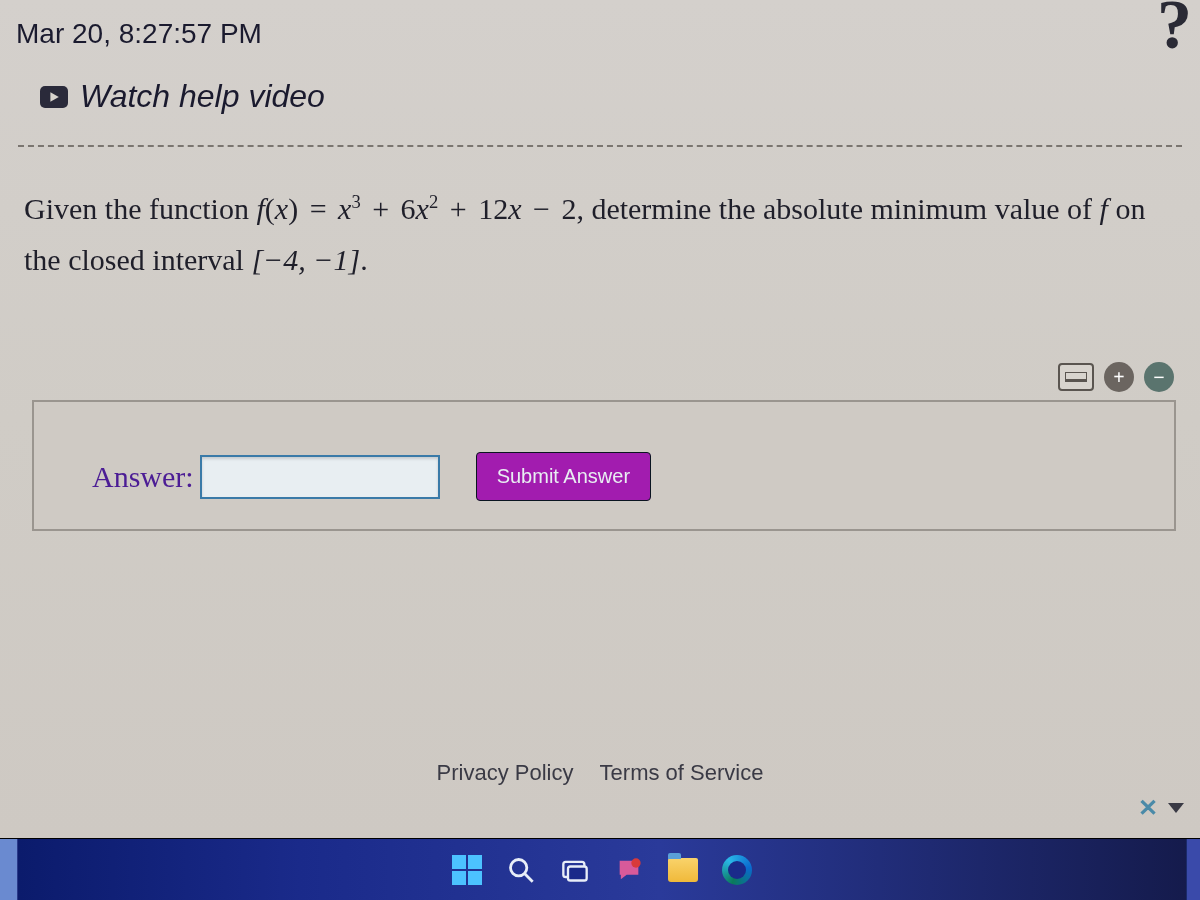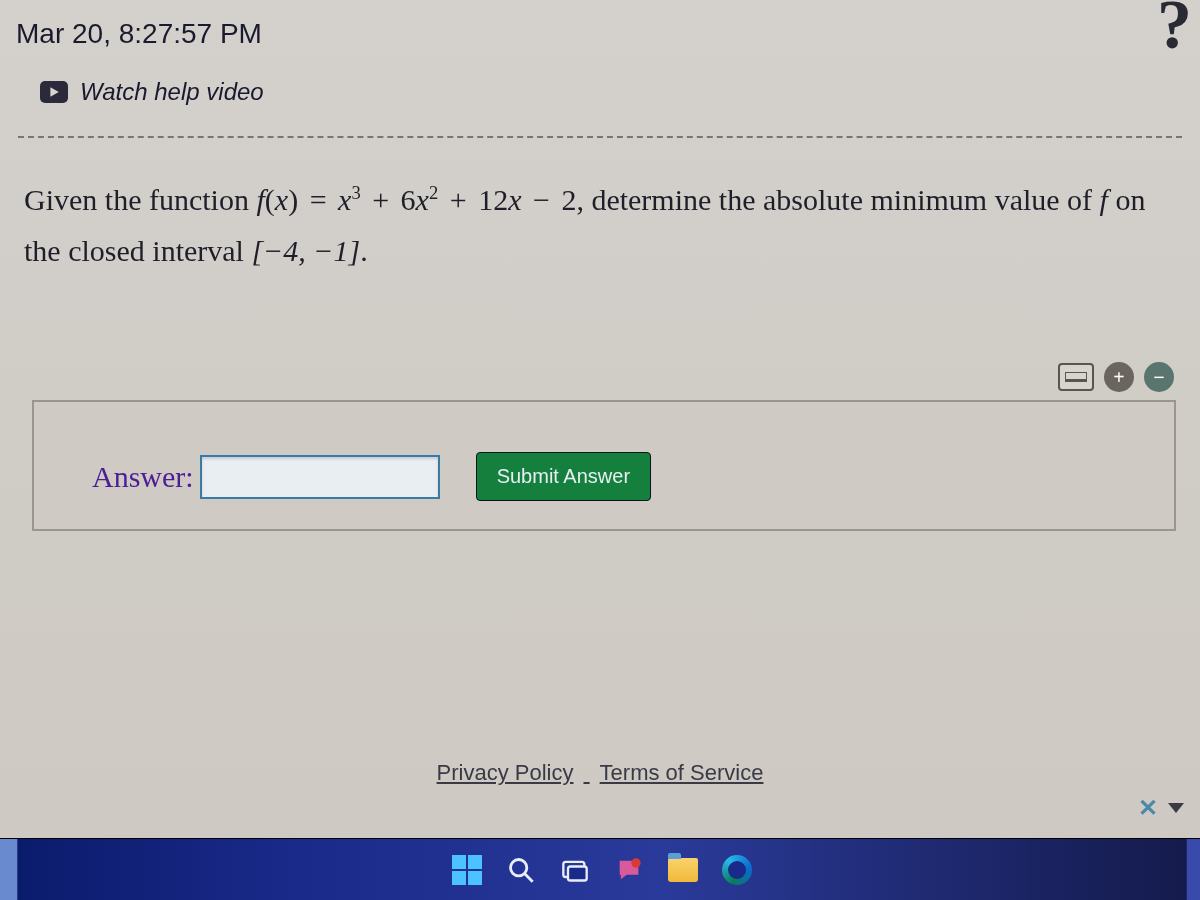--- a/index.html
+++ b/index.html
@@ -29,21 +29,21 @@
   }
   .play-badge {
     width: 28px; height: 22px; border-radius: 5px;
     background: #2a2a3a;
     display: flex; align-items: center; justify-content: center;
   }
   .play-badge svg { width: 12px; height: 12px; }
   .watch-link {
     font-family: 'Comic Sans MS', cursive, sans-serif;
     font-style: italic;
-    font-size: 24px;
+    font-size: 32px;
     color: #1a1a2e;
     cursor: pointer;
     text-align: center;
   }
   
   .dashed-sep {
     margin: 30px 18px 0 18px;
     border: none;
     border-top: 2px dashed #7a7570;
   }
@@ -114,21 +114,21 @@
     height: 44px;
     border: 2px solid #3a7aa8;
     background: #e8eef2;
     font-size: 22px;
     padding: 4px 8px;
     outline: none;
     box-shadow: inset 0 2px 3px rgba(0,0,0,0.15);
   }
   .submit-btn {
     margin-left: 30px;
-    background: #15803d;
+    background: #a21caf;
     color: #e8eef2;
     border: 1px solid #0a1420;
     border-radius: 4px;
     padding: 12px 20px;
     font-size: 20px;
     font-family: Arial, sans-serif;
     cursor: pointer;
   }
   .attempt {
     text-align: right;
@@ -138,21 +138,20 @@
   }
   
   .footer-links {
     position: absolute;
     left: 0; right: 0;
     top: 760px;
     text-align: center;
     font-family: Arial, sans-serif;
     font-size: 22px;
     color: #3a3a45;
-    text-decoration: underline;
   }
   .footer-links span { margin: 0 10px; cursor: pointer; }
   
   .page-corner {
     position: absolute;
     right: 16px;
     bottom: 16px;
     display: flex; align-items: center; gap: 10px;
   }
   .close-x {

